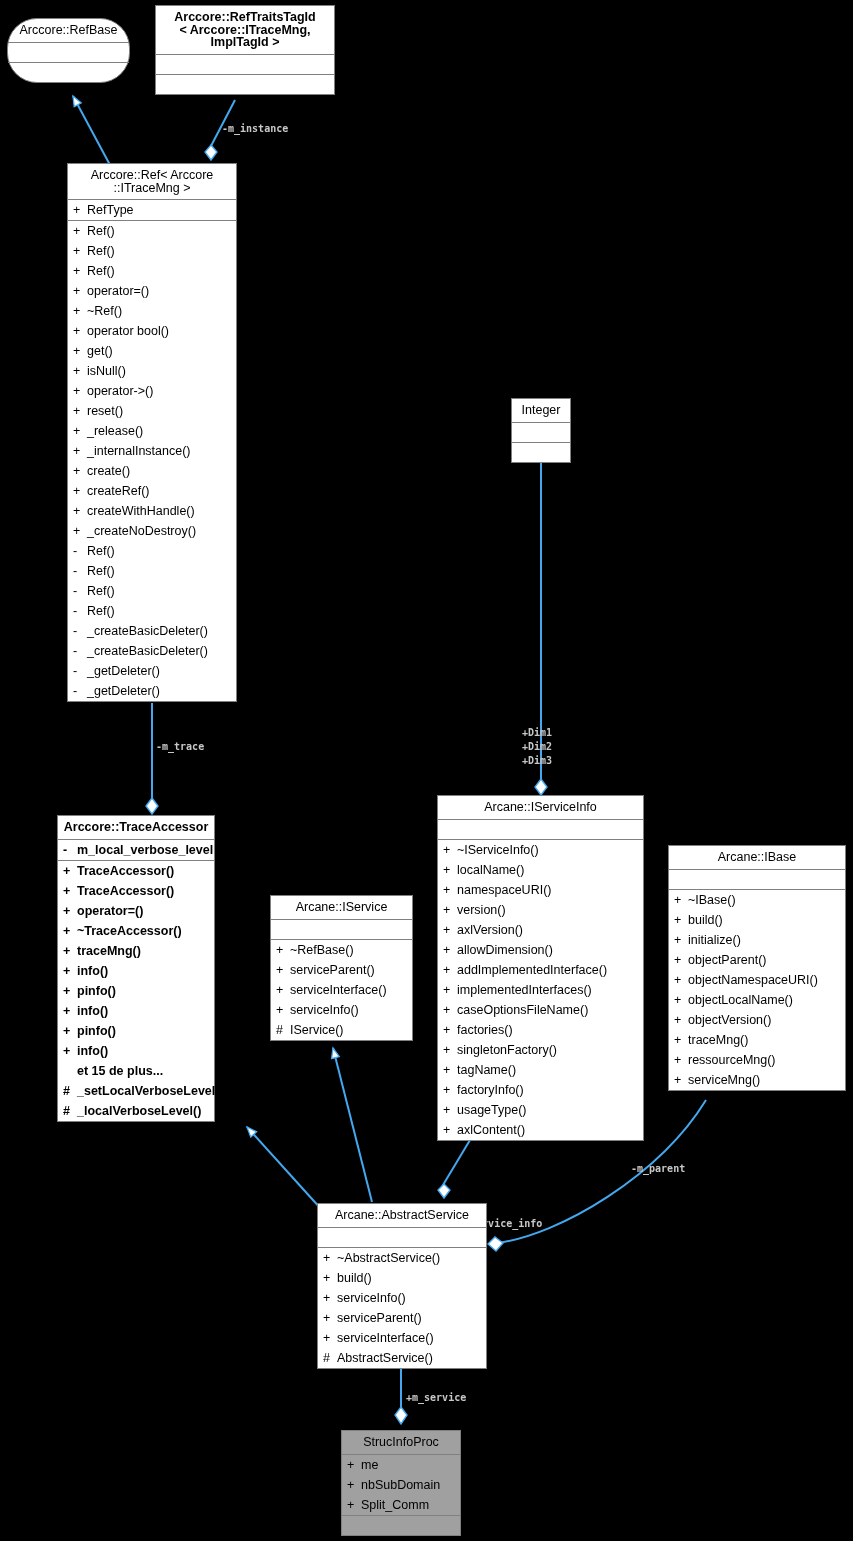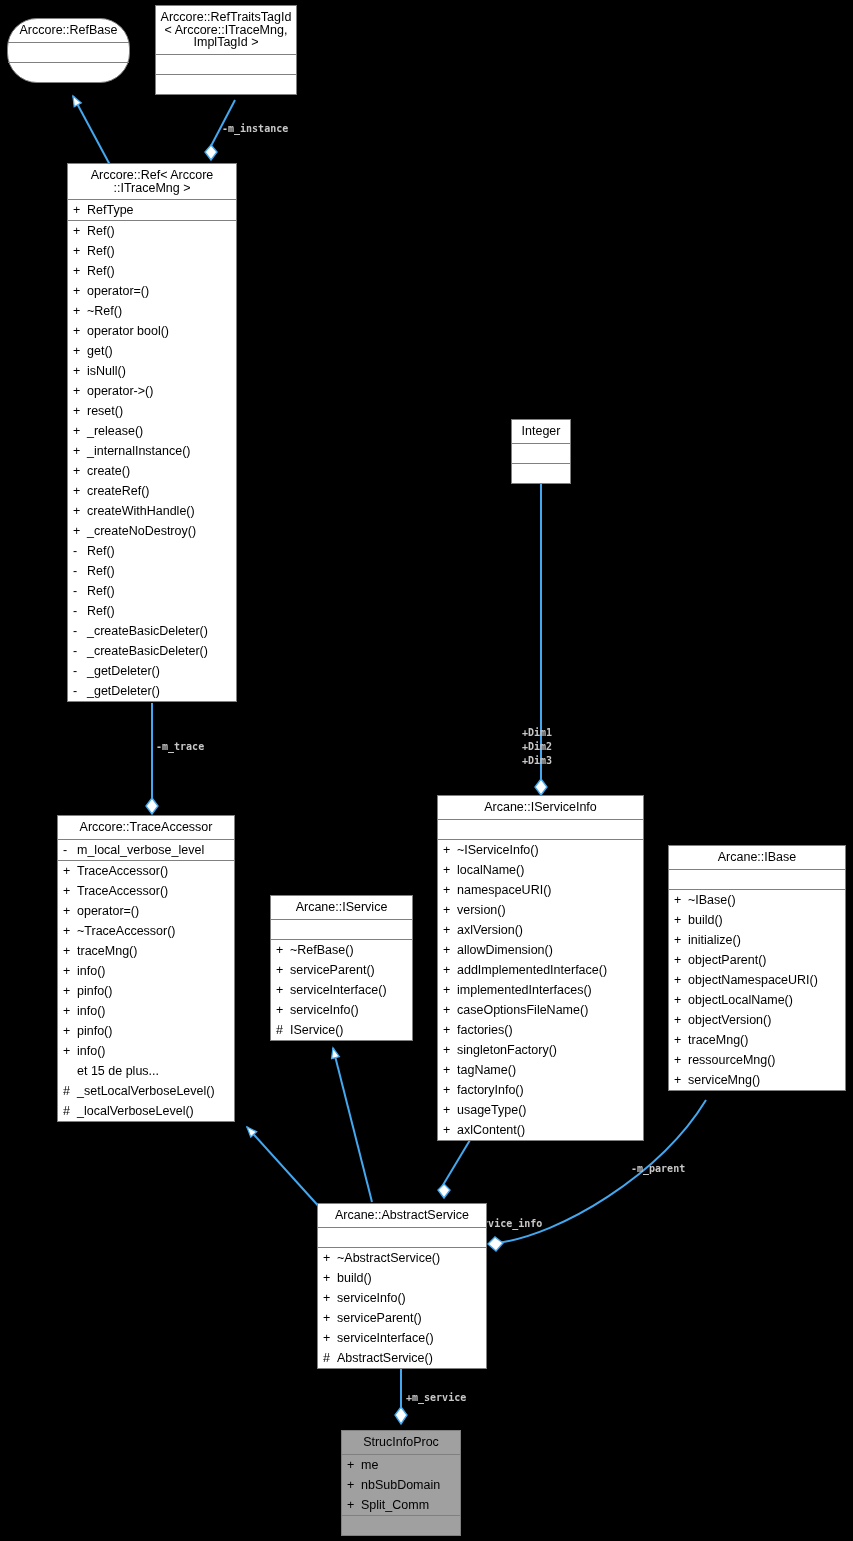--- a/index.html
+++ b/index.html
@@ -126,21 +126,21 @@
   <div class="edge-label" style="left:452px; top:1217px;">-m_service_info</div>
   <div class="edge-label" style="left:631px; top:1162px;">-m_parent</div>
   <div class="edge-label" style="left:406px; top:1391px;">+m_service</div>
 
   <div class="uml-box" style="left:7px; top:18px; width:123px;border-radius:30px;">
     <div class="uml-title">Arccore::RefBase</div>
     <div class="uml-section empty"></div>
     <div class="uml-section empty"></div>
   </div>
 
-  <div class="uml-box" style="left:155px; top:5px; width:142px;">
+  <div class="uml-box" style="left:155px; top:5px; width:180px;font-weight:bold;">
     <div class="uml-title">Arccore::RefTraitsTagId
 &lt; Arccore::ITraceMng,
 ImplTagId &gt;</div>
     <div class="uml-section empty"></div>
     <div class="uml-section empty"></div>
   </div>
 
   <div class="uml-box" style="left:67px; top:163px; width:170px;">
     <div class="uml-title">Arccore::Ref&lt; Arccore
 ::ITraceMng &gt;</div>
@@ -243,27 +243,27 @@
           <span class="uml-vis">-</span>
           <span class="uml-name">_getDeleter()</span>
         </div>
         <div class="uml-row">
           <span class="uml-vis">-</span>
           <span class="uml-name">_getDeleter()</span>
         </div>
       </div>
   </div>
 
-  <div class="uml-box" style="left:511px; top:398px; width:60px;margin-top:21px;">
+  <div class="uml-box" style="left:511px; top:398px; width:60px;">
     <div class="uml-title">Integer</div>
     <div class="uml-section empty"></div>
     <div class="uml-section empty"></div>
   </div>
 
-  <div class="uml-box" style="left:57px; top:815px; width:178px;">
+  <div class="uml-box" style="left:57px; top:815px; width:158px;font-weight:bold;">
     <div class="uml-title">Arccore::TraceAccessor</div>
     <div class="uml-section">
         <div class="uml-row">
           <span class="uml-vis">-</span>
           <span class="uml-name">m_local_verbose_level</span>
         </div>
       </div>
     <div class="uml-section">
         <div class="uml-row">
           <span class="uml-vis">+</span>

